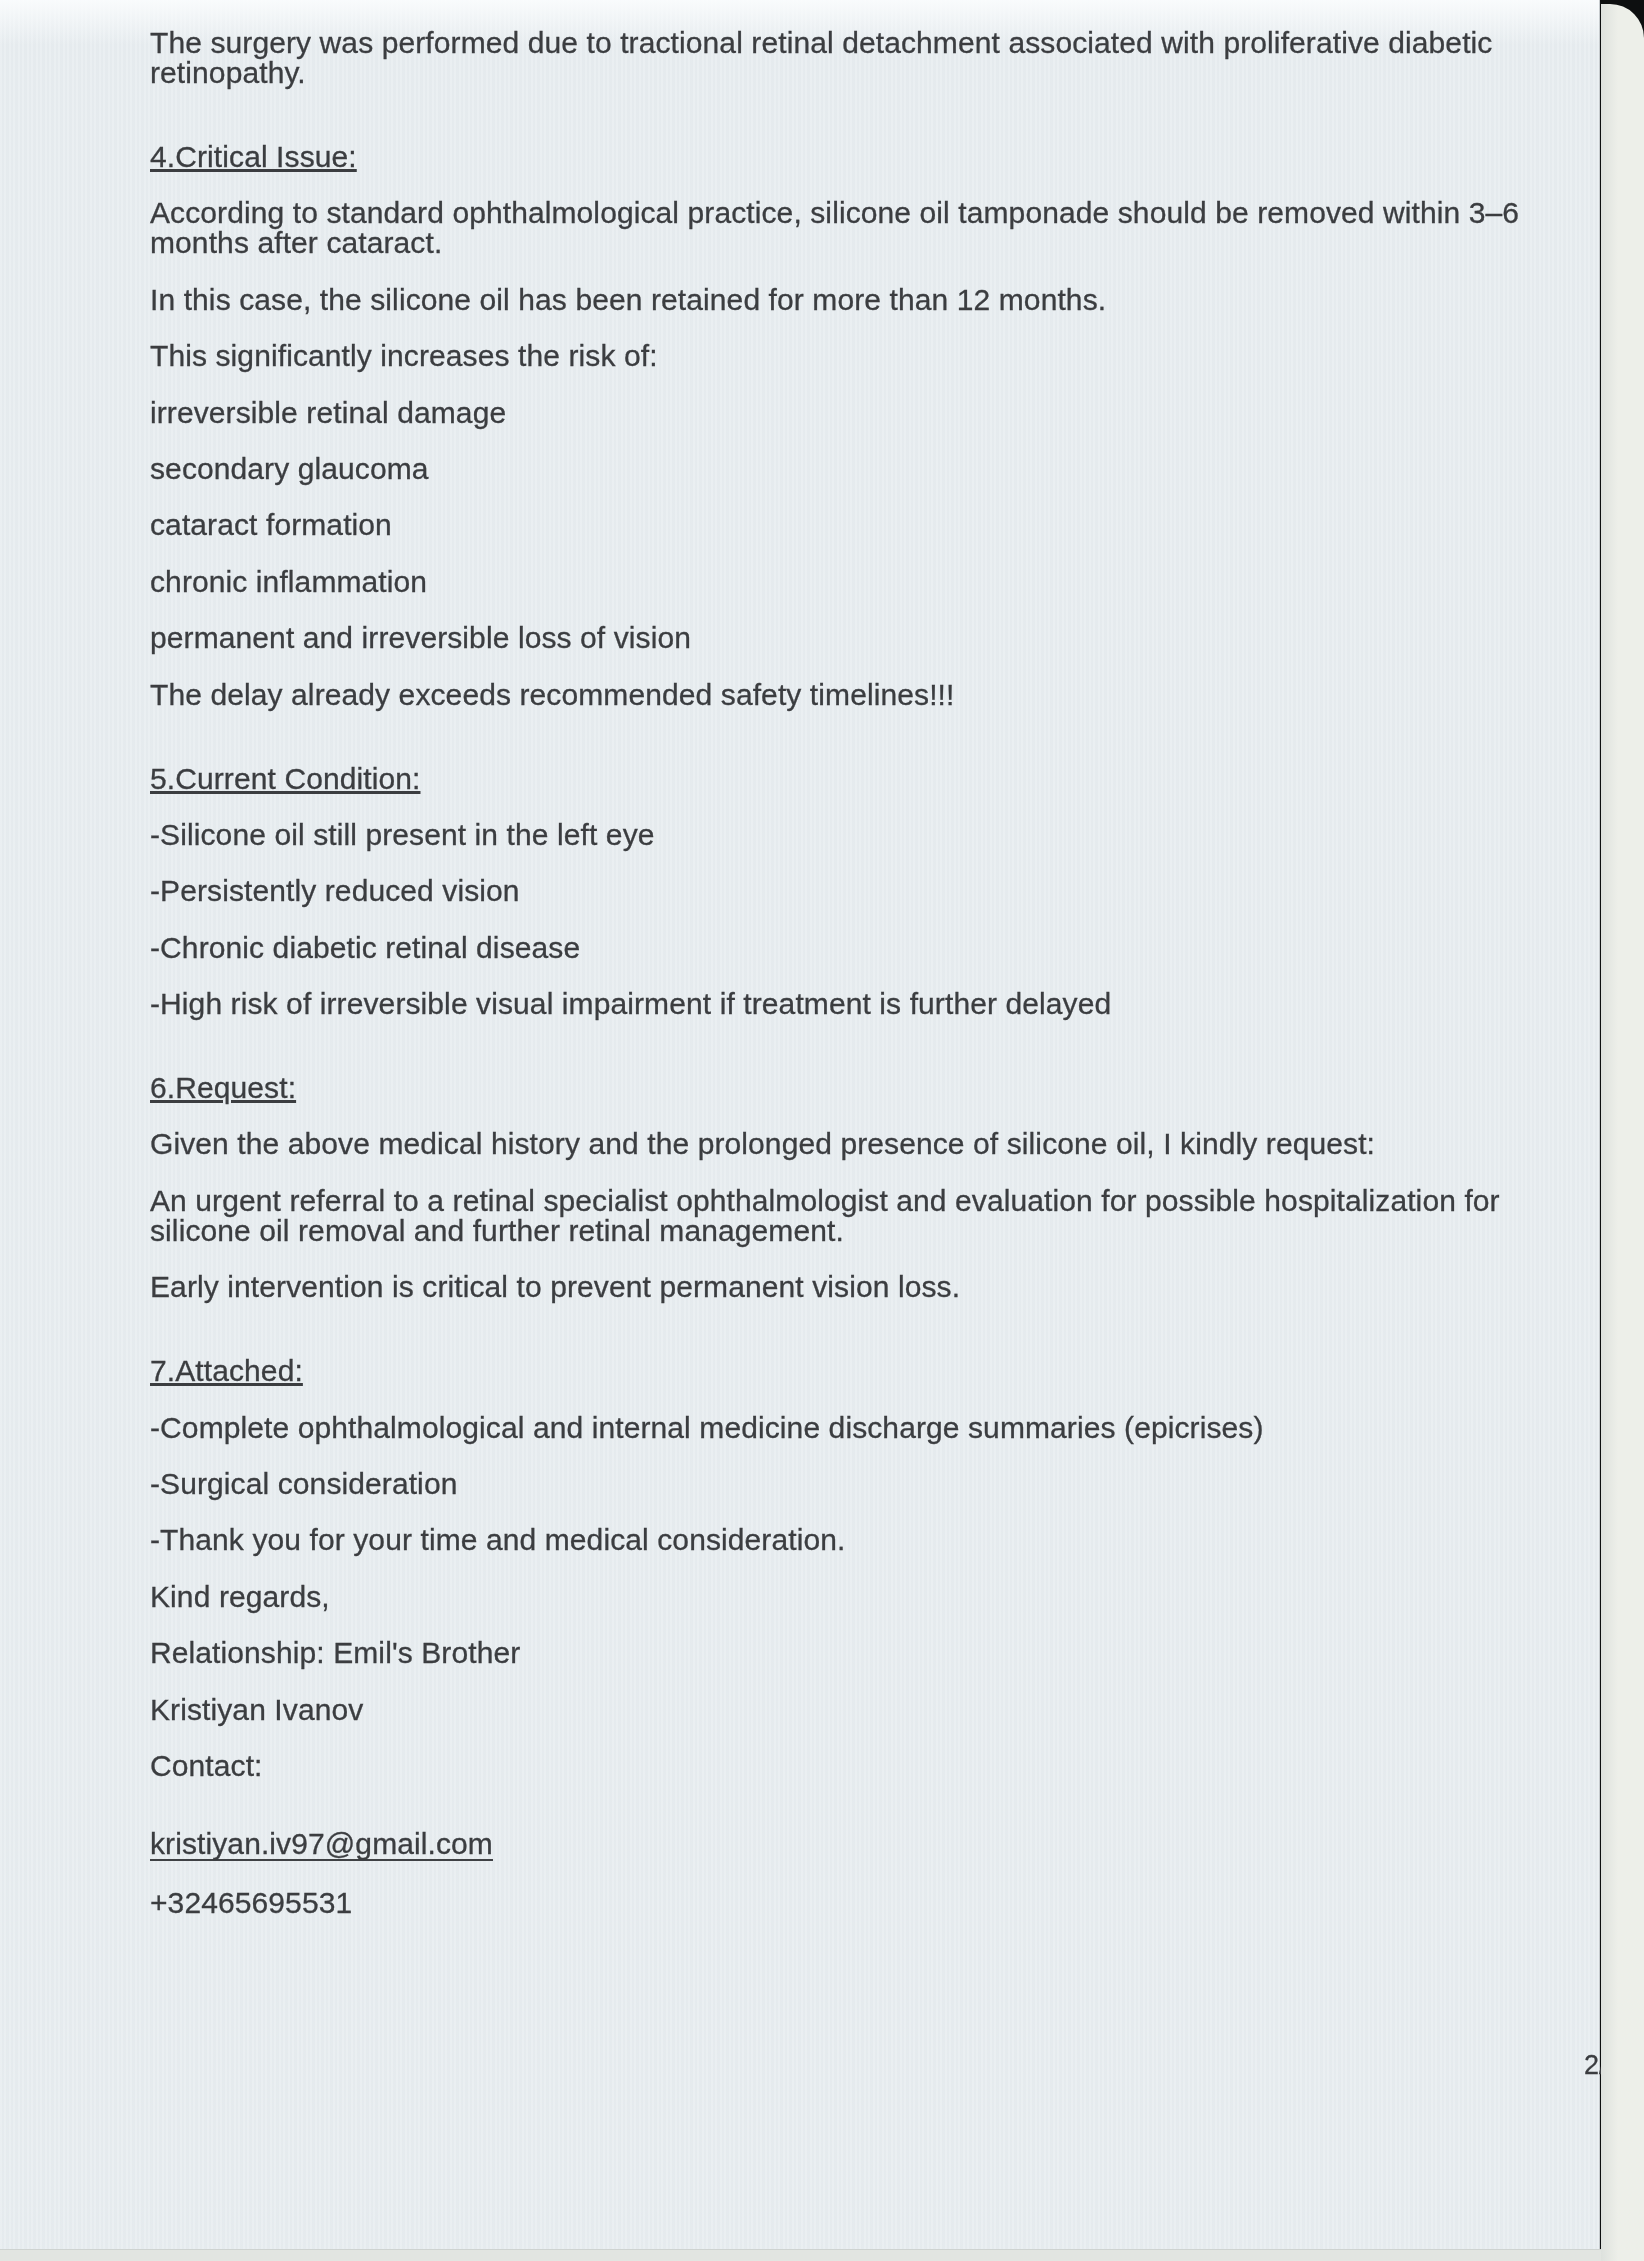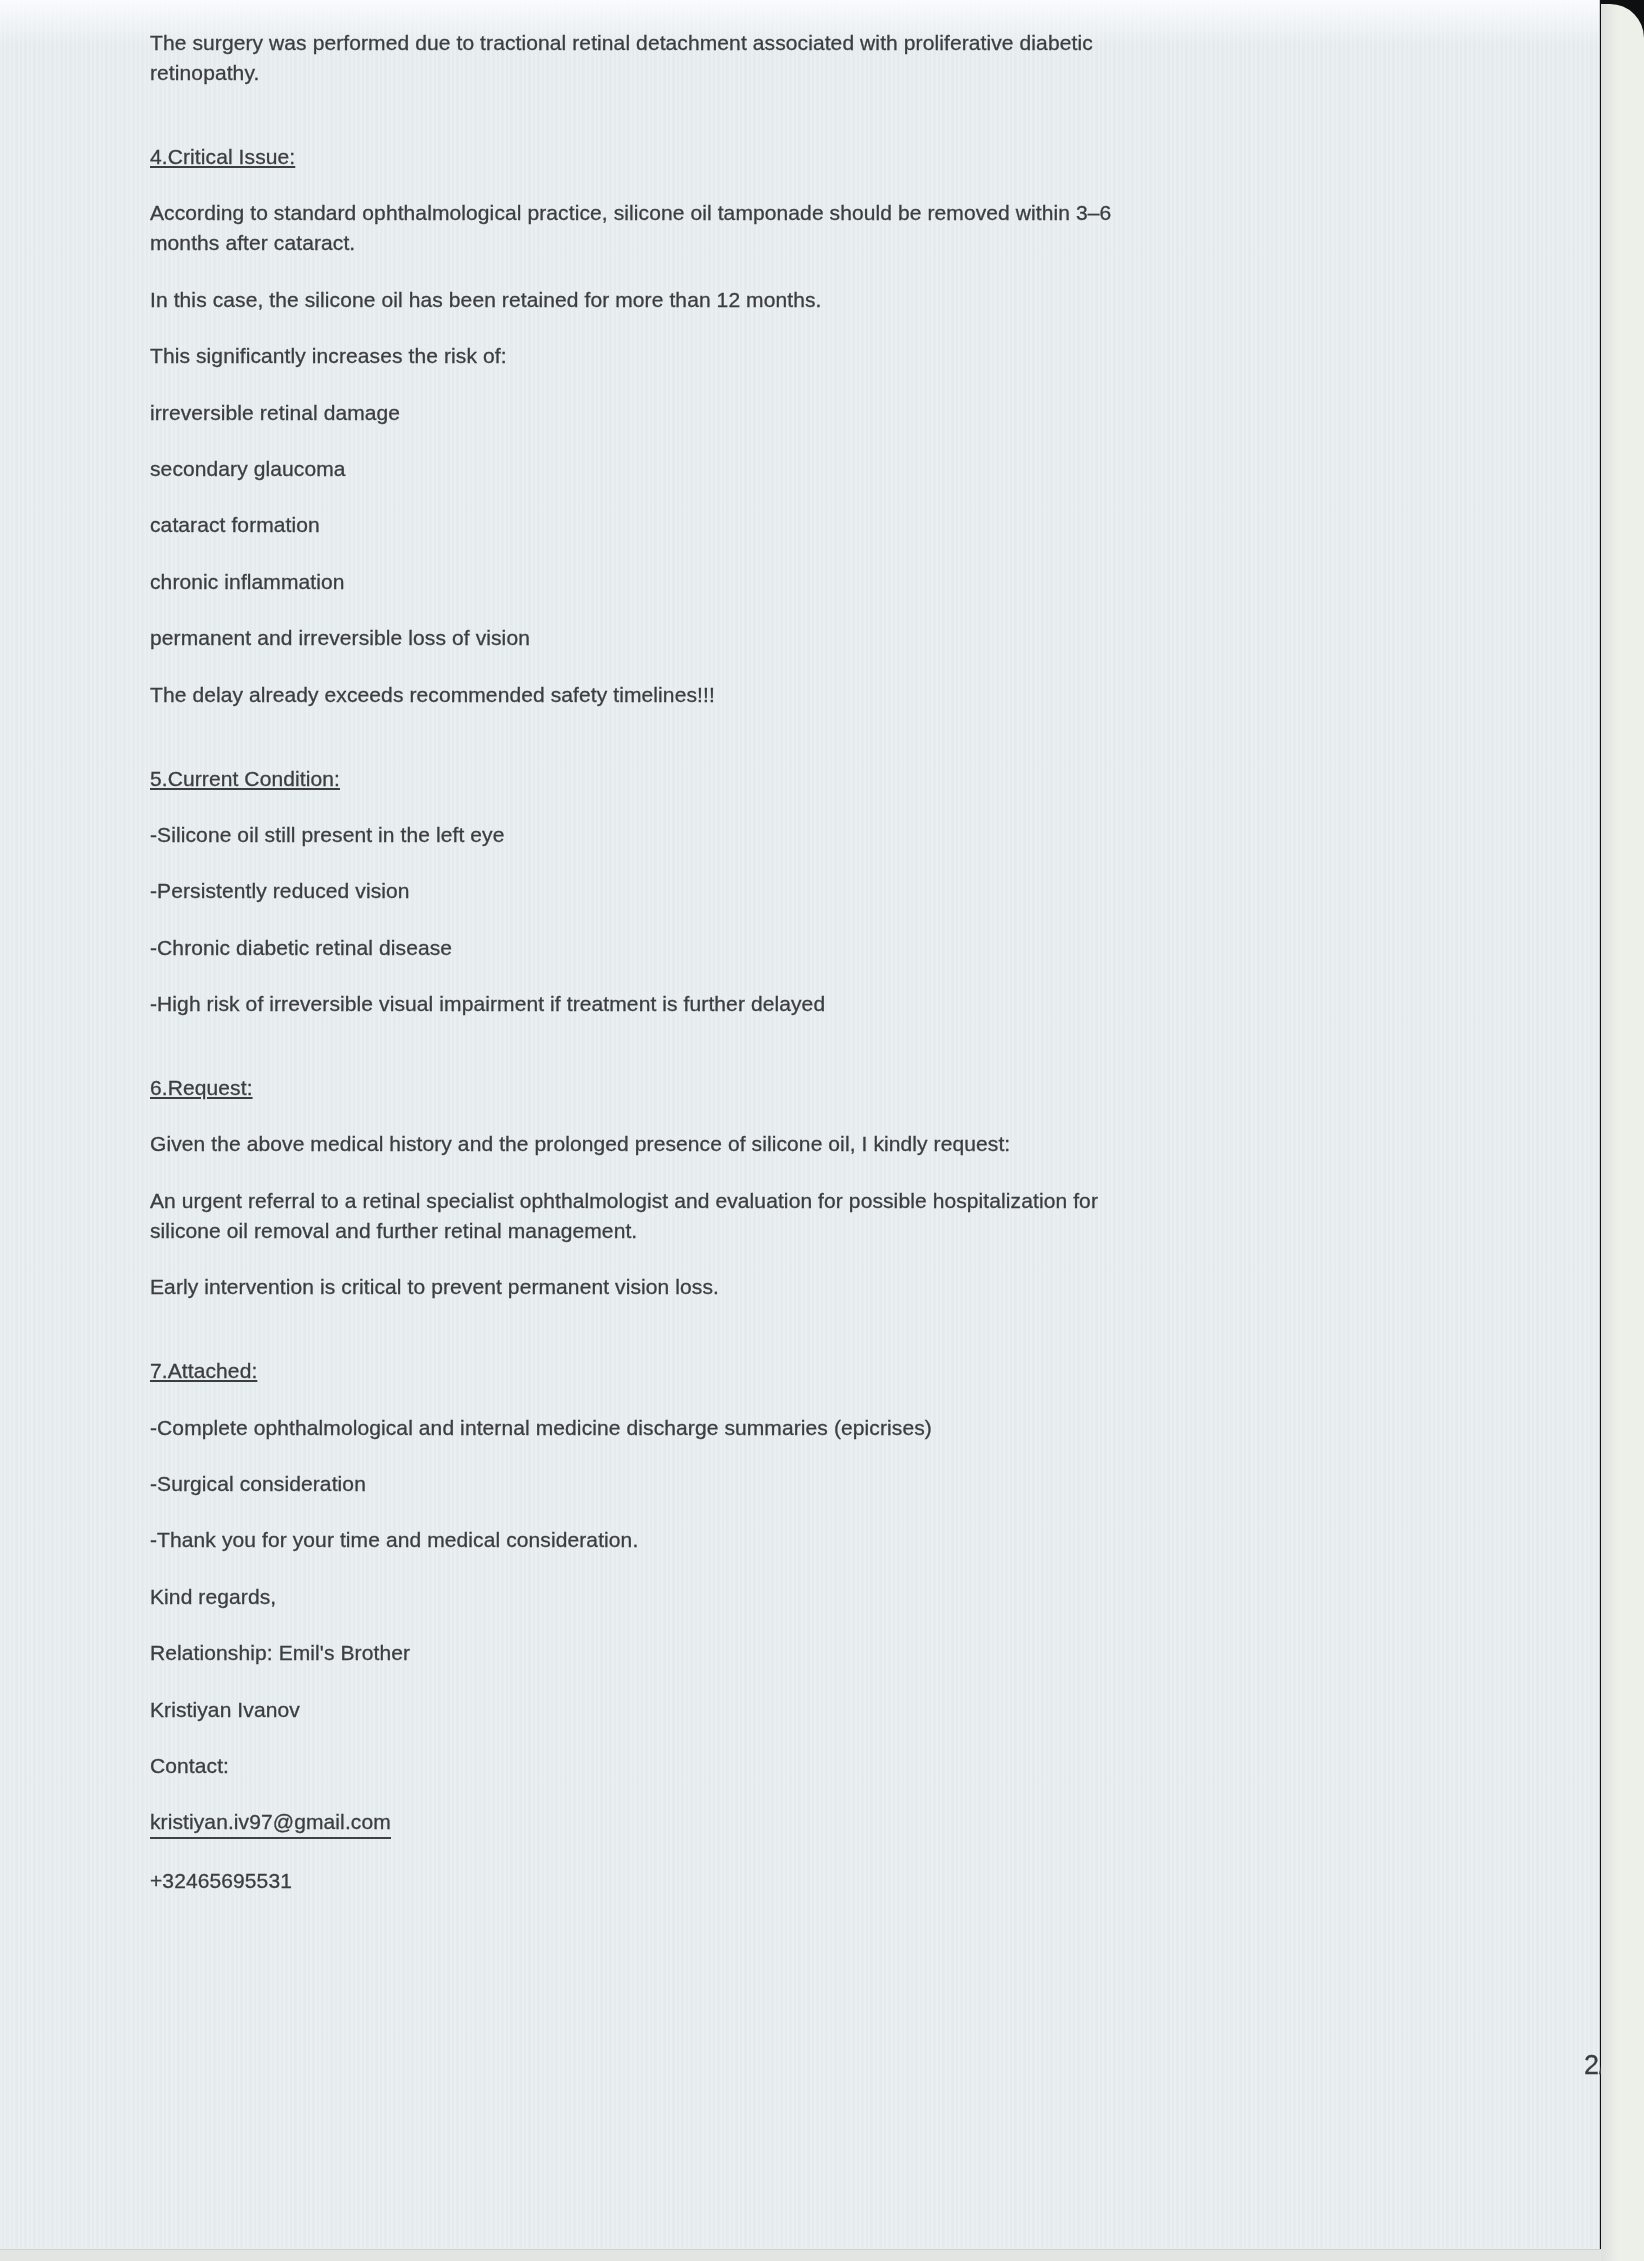--- a/index.html
+++ b/index.html
@@ -60,39 +60,40 @@
   
   .doc-text {
     position: absolute;
     left: 0;
     top: 0;
     width: 1599px;
     padding: 28px 0 0 150px;
     box-sizing: border-box;
     color: #3b3d40;
     -webkit-text-stroke: 0.3px #3b3d40;
-    font-size: 21px;
+    font-size: 30px;
     line-height: 30px;
     letter-spacing: 0.1px;
   }
   .para {
     margin: 0 0 26.4px 0;
   }
   .section-start {
     margin-top: 54px;
     text-decoration: underline;
   }
   .line {
     display: block;
     white-space: pre;
   }
   .underlined {
     display: inline-block;
     border-bottom: 2.6px solid #3f4144;
     white-space: pre;
+    margin-top: 22px;
   }
   .page-number {
     position: absolute;
     left: 1538px;
     top: 2050px;
     color: #3b3d40;
     -webkit-text-stroke: 0.3px #3b3d40;
     font-size: 27px;
     line-height: 30px;
     margin-left: 46px;

